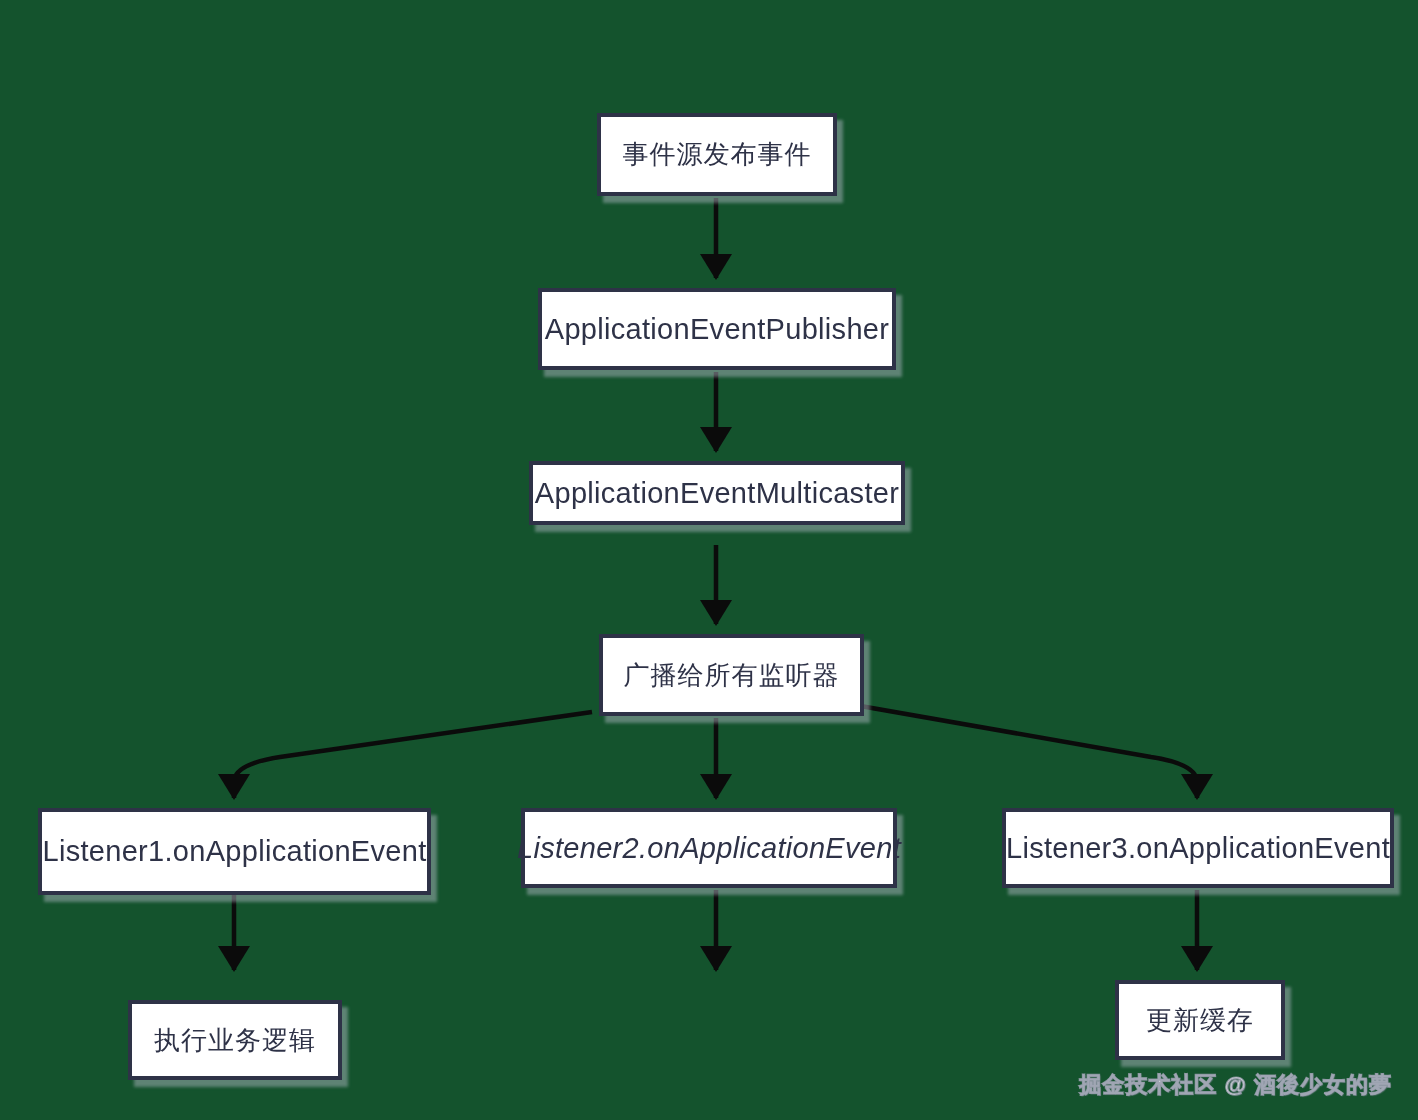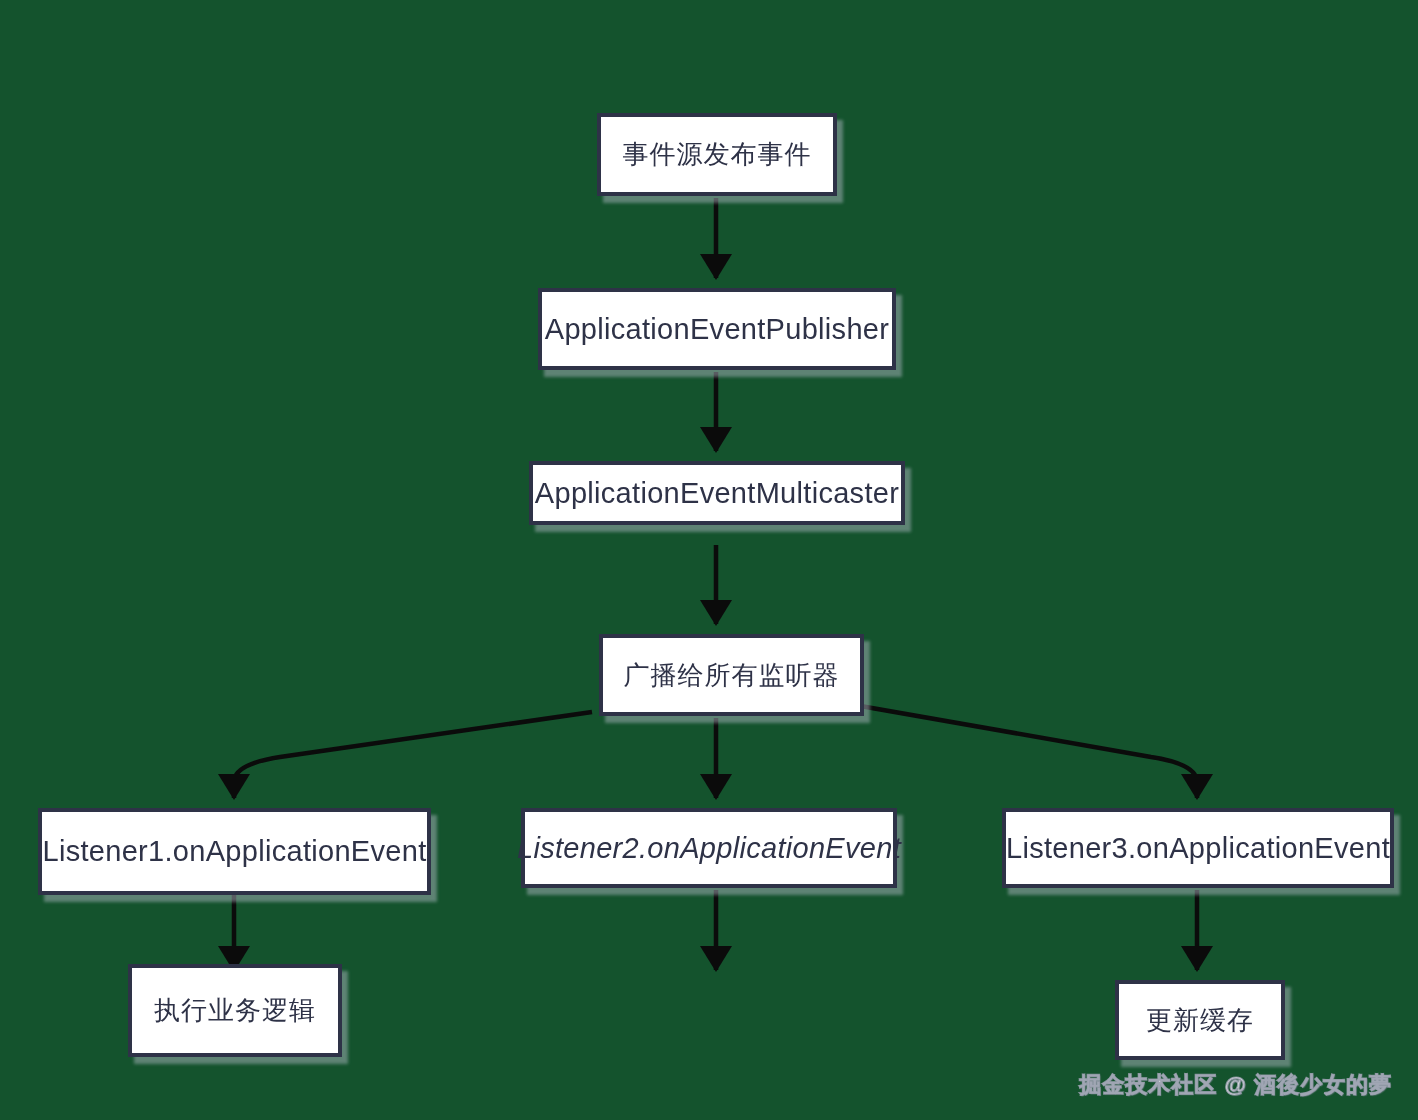--- a/index.html
+++ b/index.html
@@ -46,21 +46,21 @@
     letter-spacing: 1px;
   }
   
   .n-source      { left: 597px;  top: 113px; width: 240px; height: 83px; }
   .n-publisher   { left: 538px;  top: 288px; width: 358px; height: 82px; }
   .n-multicaster { left: 529px;  top: 461px; width: 376px; height: 64px; }
   .n-broadcast   { left: 599px;  top: 634px; width: 265px; height: 82px; }
   .n-listener1   { left: 38px;   top: 808px; width: 393px; height: 87px; }
   .n-listener2   { left: 521px;  top: 808px; width: 376px; height: 80px; font-style: italic; }
   .n-listener3   { left: 1002px; top: 808px; width: 392px; height: 80px; }
-  .n-action1     { left: 128px;  top: 964px; width: 214px; height: 93px; }
+  .n-action1     { left: 128px;  top: 1000px; width: 214px; height: 80px; }
   .n-action2     { left: 605px;  top: 980px; width: 222px; height: 80px; }
   .n-action3     { left: 1115px; top: 980px; width: 170px; height: 80px; }
 
   .watermark {
     position: absolute;
     right: 26px;
     bottom: 20px;
     z-index: 3;
     font-size: 22px;
     font-weight: bold;

